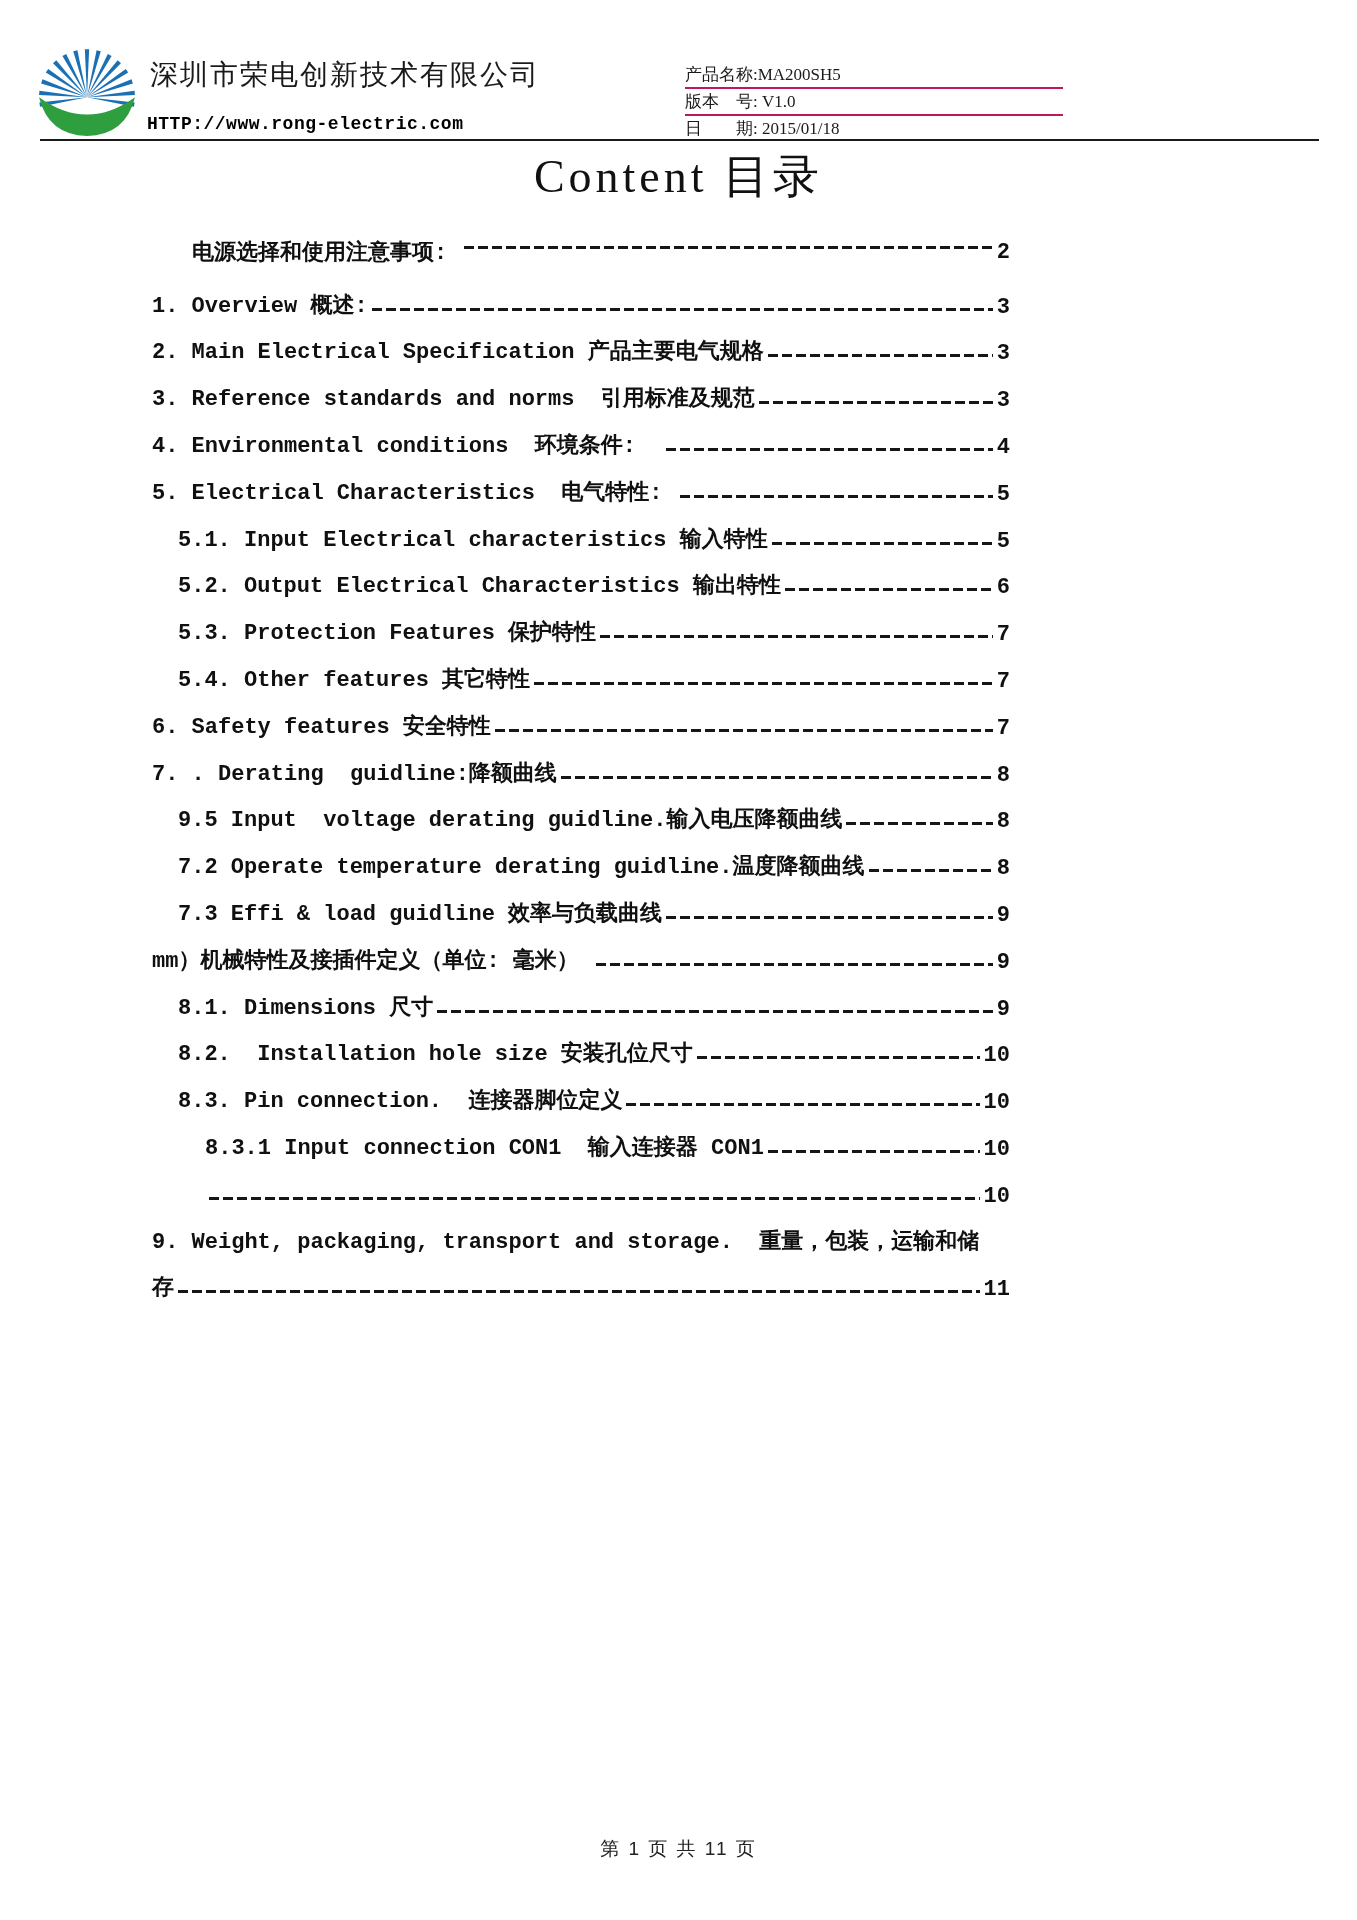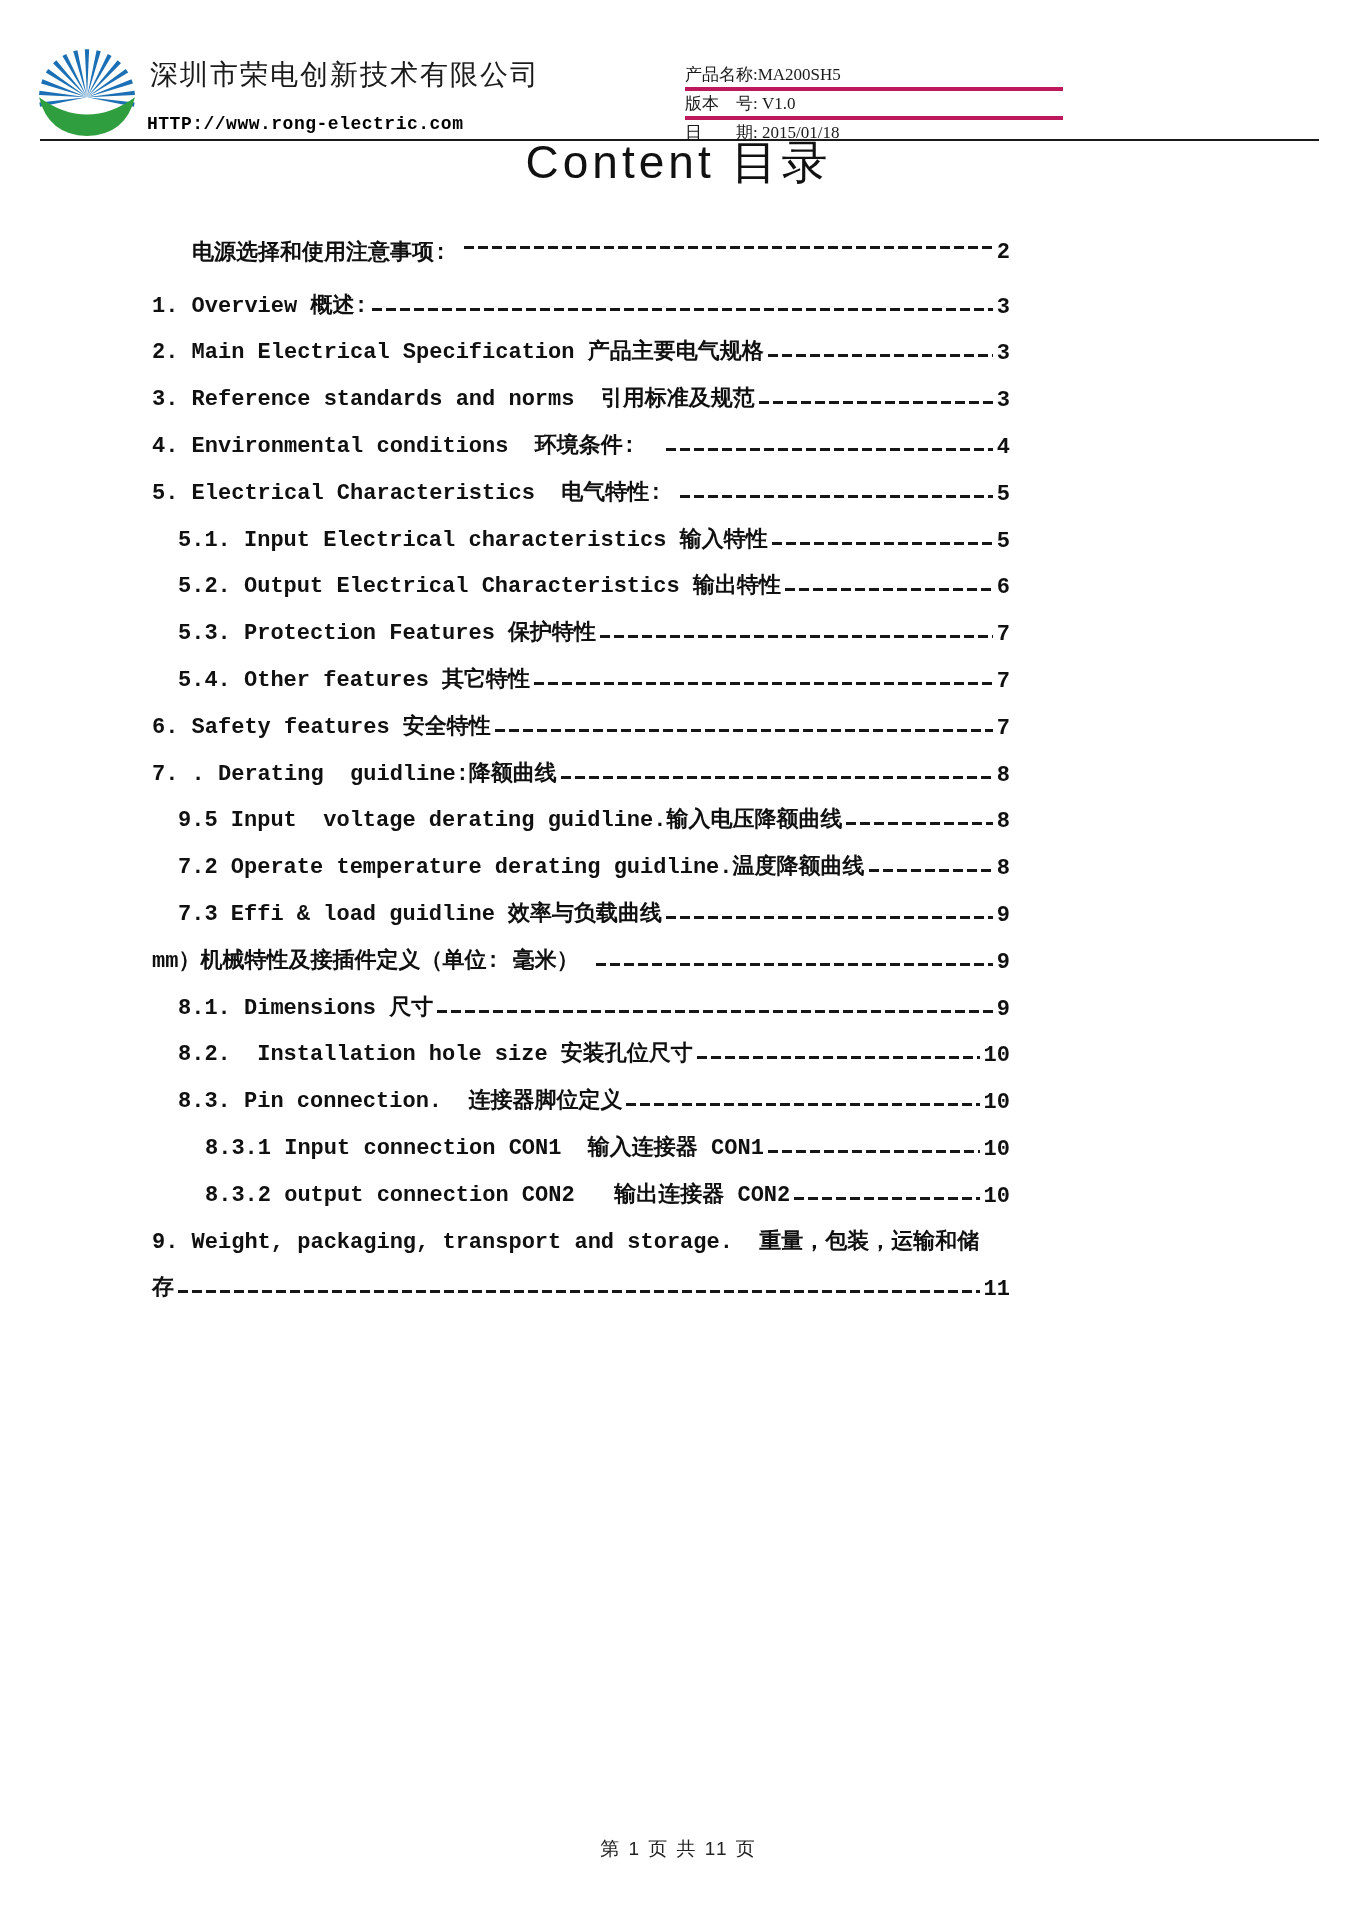--- a/index.html
+++ b/index.html
@@ -23,33 +23,33 @@
     font-size:18px;font-weight:bold;letter-spacing:0.5px;color:#000;
     font-family:Liberation Mono, monospace;
   }
   .product-info{
     position:absolute;left:685px;top:62px;width:378px;
     font-size:17px;color:#1a1a1a;
     font-family:"Liberation Serif",serif;
   }
   .product-info .row{
     height:25px;line-height:25px;
-    border-bottom:4px solid #be185d;
+    border-bottom:2px solid #be185d;
     white-space:pre;
   }
   .product-info .row:last-child{border-bottom:none;}
   .header-rule{
     position:absolute;left:40px;right:38px;top:139px;
     border-top:2px solid #1a1a1a;height:0;
   }
   
   .doc-title{
-    position:absolute;left:0;right:0;top:132px;
+    position:absolute;left:0;right:0;top:146px;
     text-align:center;
-    font-family:Liberation Sans, sans-serif;
+    font-family:Liberation Serif, serif;
     font-size:46px;font-weight:500;letter-spacing:4px;color:#111;
     white-space:pre;
   }
   
   .toc{
     position:absolute;left:152px;right:347px;top:232px;
   }
   .toc-row{
     height:46.8px;
     display:flex;
@@ -216,21 +216,20 @@
       <span class="toc-text">8.3. Pin connection.  连接器脚位定义</span>
       <span class="leader"></span>
       <span class="toc-page">10</span>
     </div>
     <div class="toc-row ind-3">
       <span class="toc-text">8.3.1 Input connection CON1  输入连接器 CON1</span>
       <span class="leader"></span>
       <span class="toc-page">10</span>
     </div>
     <div class="toc-row ind-3">
-      <span class="toc-text">8.3.2 output connection CON2   输出连接器 CON2</span>
       <span class="leader"></span>
       <span class="toc-page">10</span>
     </div>
     <div class="toc-row ind-0">
       <span class="toc-text">9. Weight, packaging, transport and storage.  重量，包装，运输和储</span>
     </div>
     <div class="toc-row ind-0">
       <span class="toc-text">存</span>
       <span class="leader"></span>
       <span class="toc-page">11</span>

